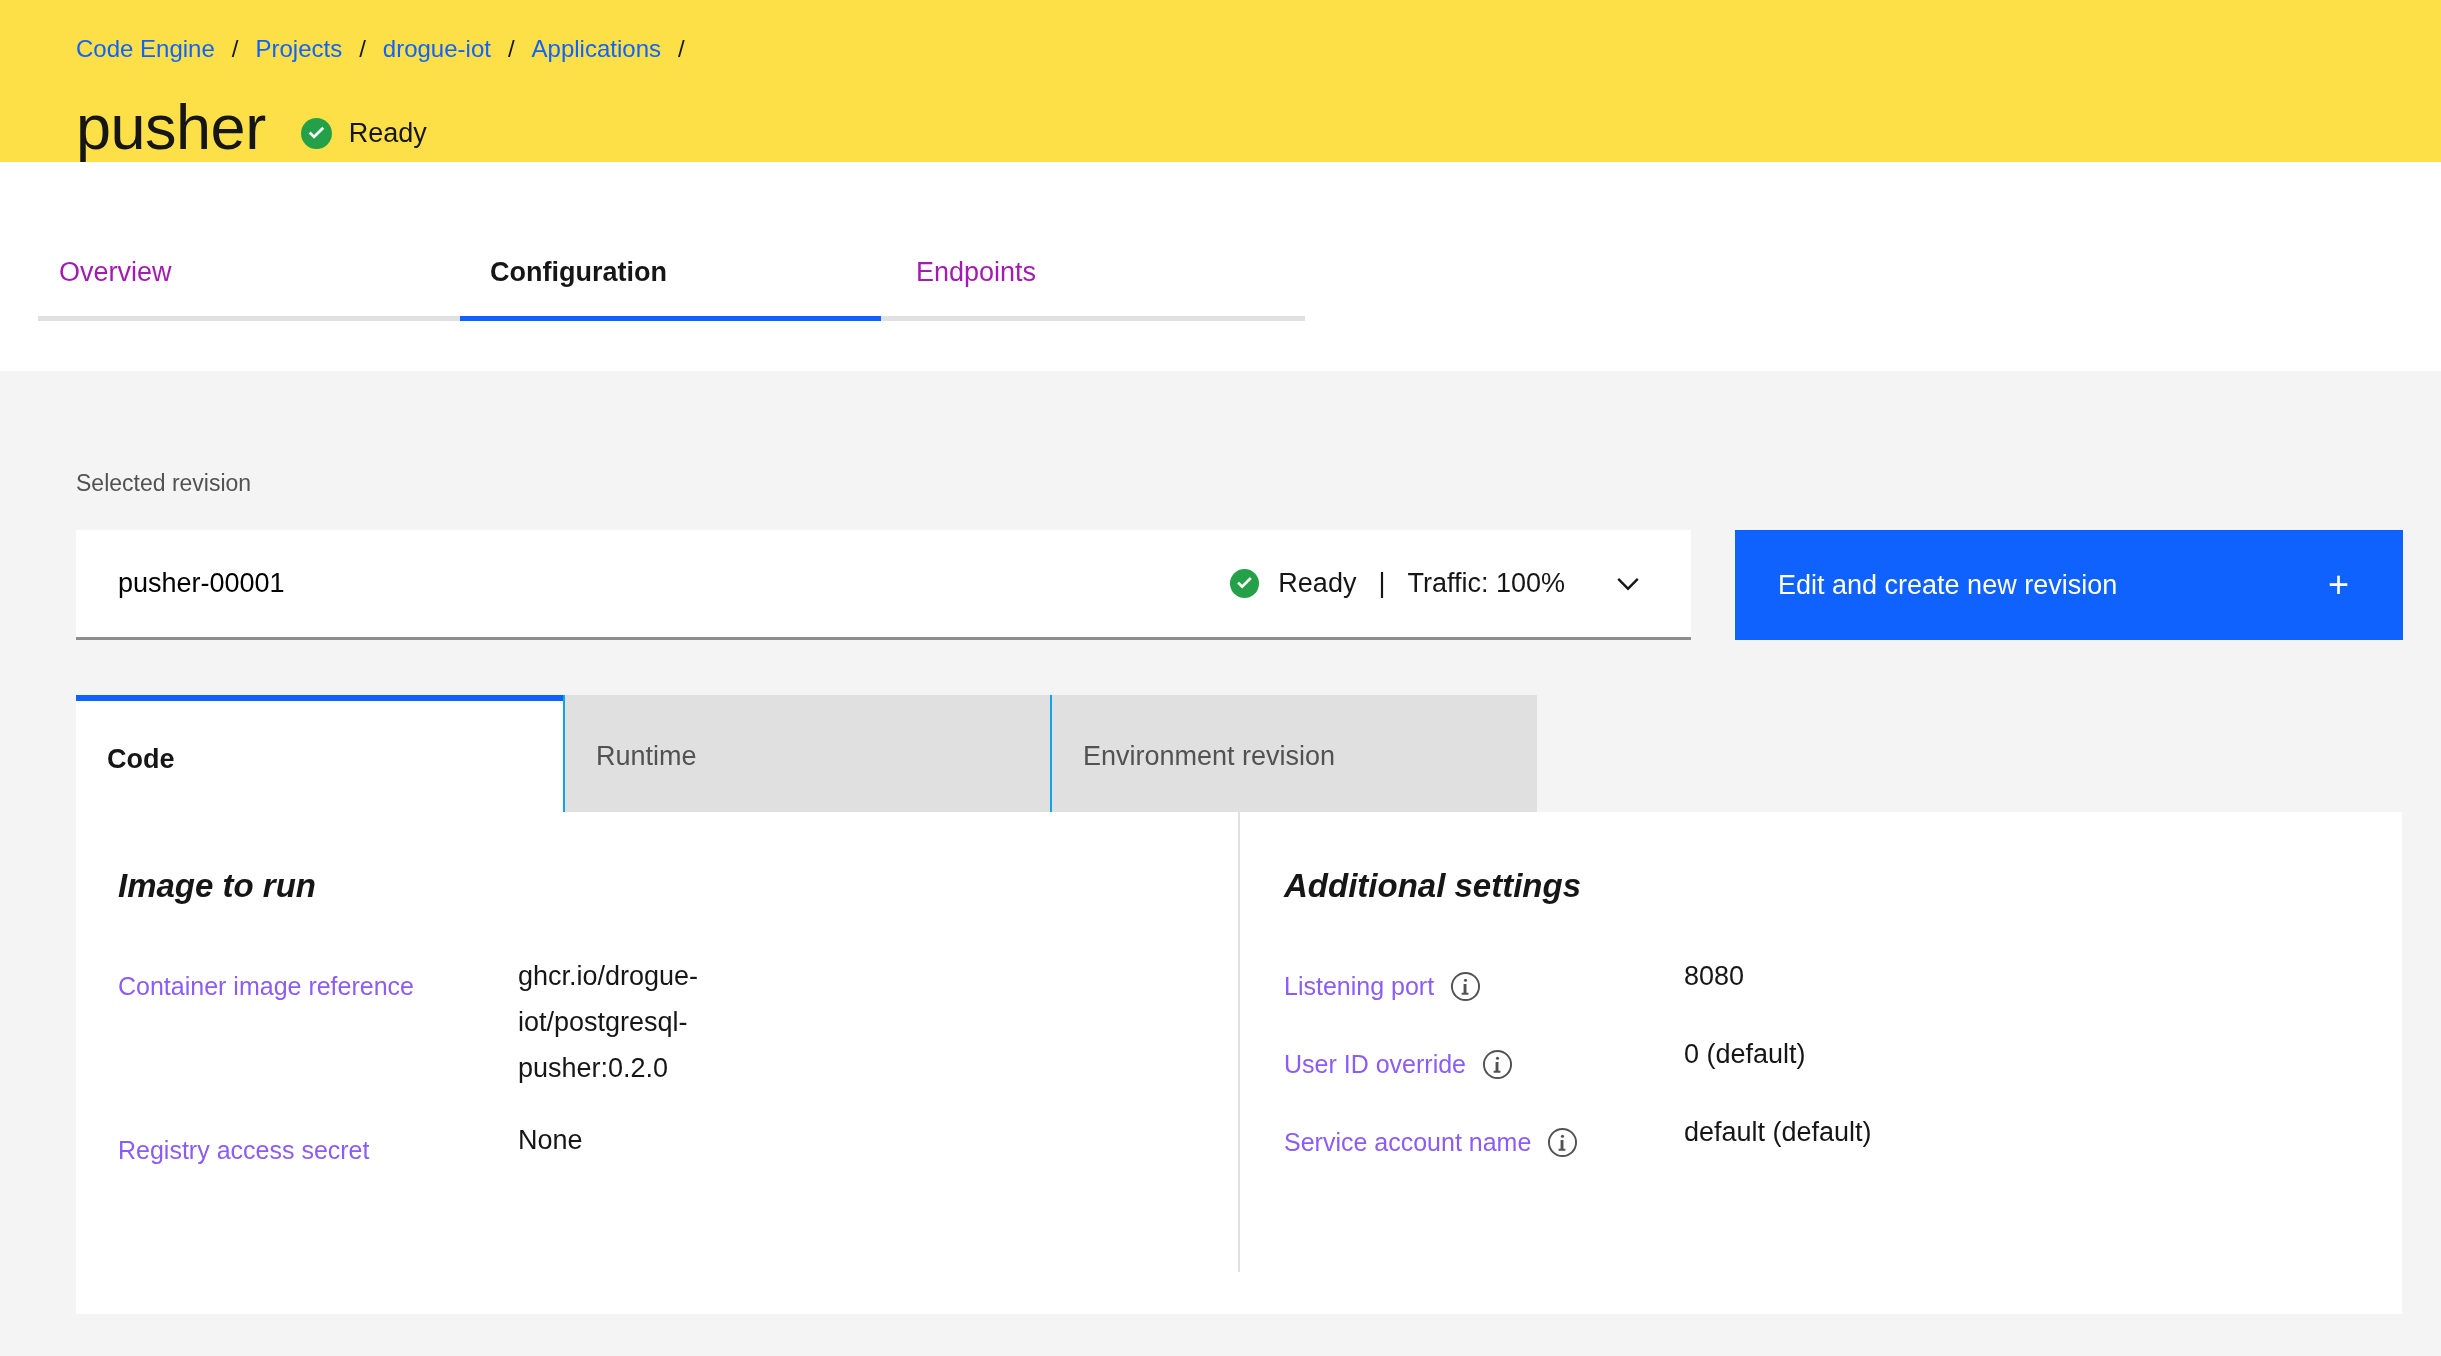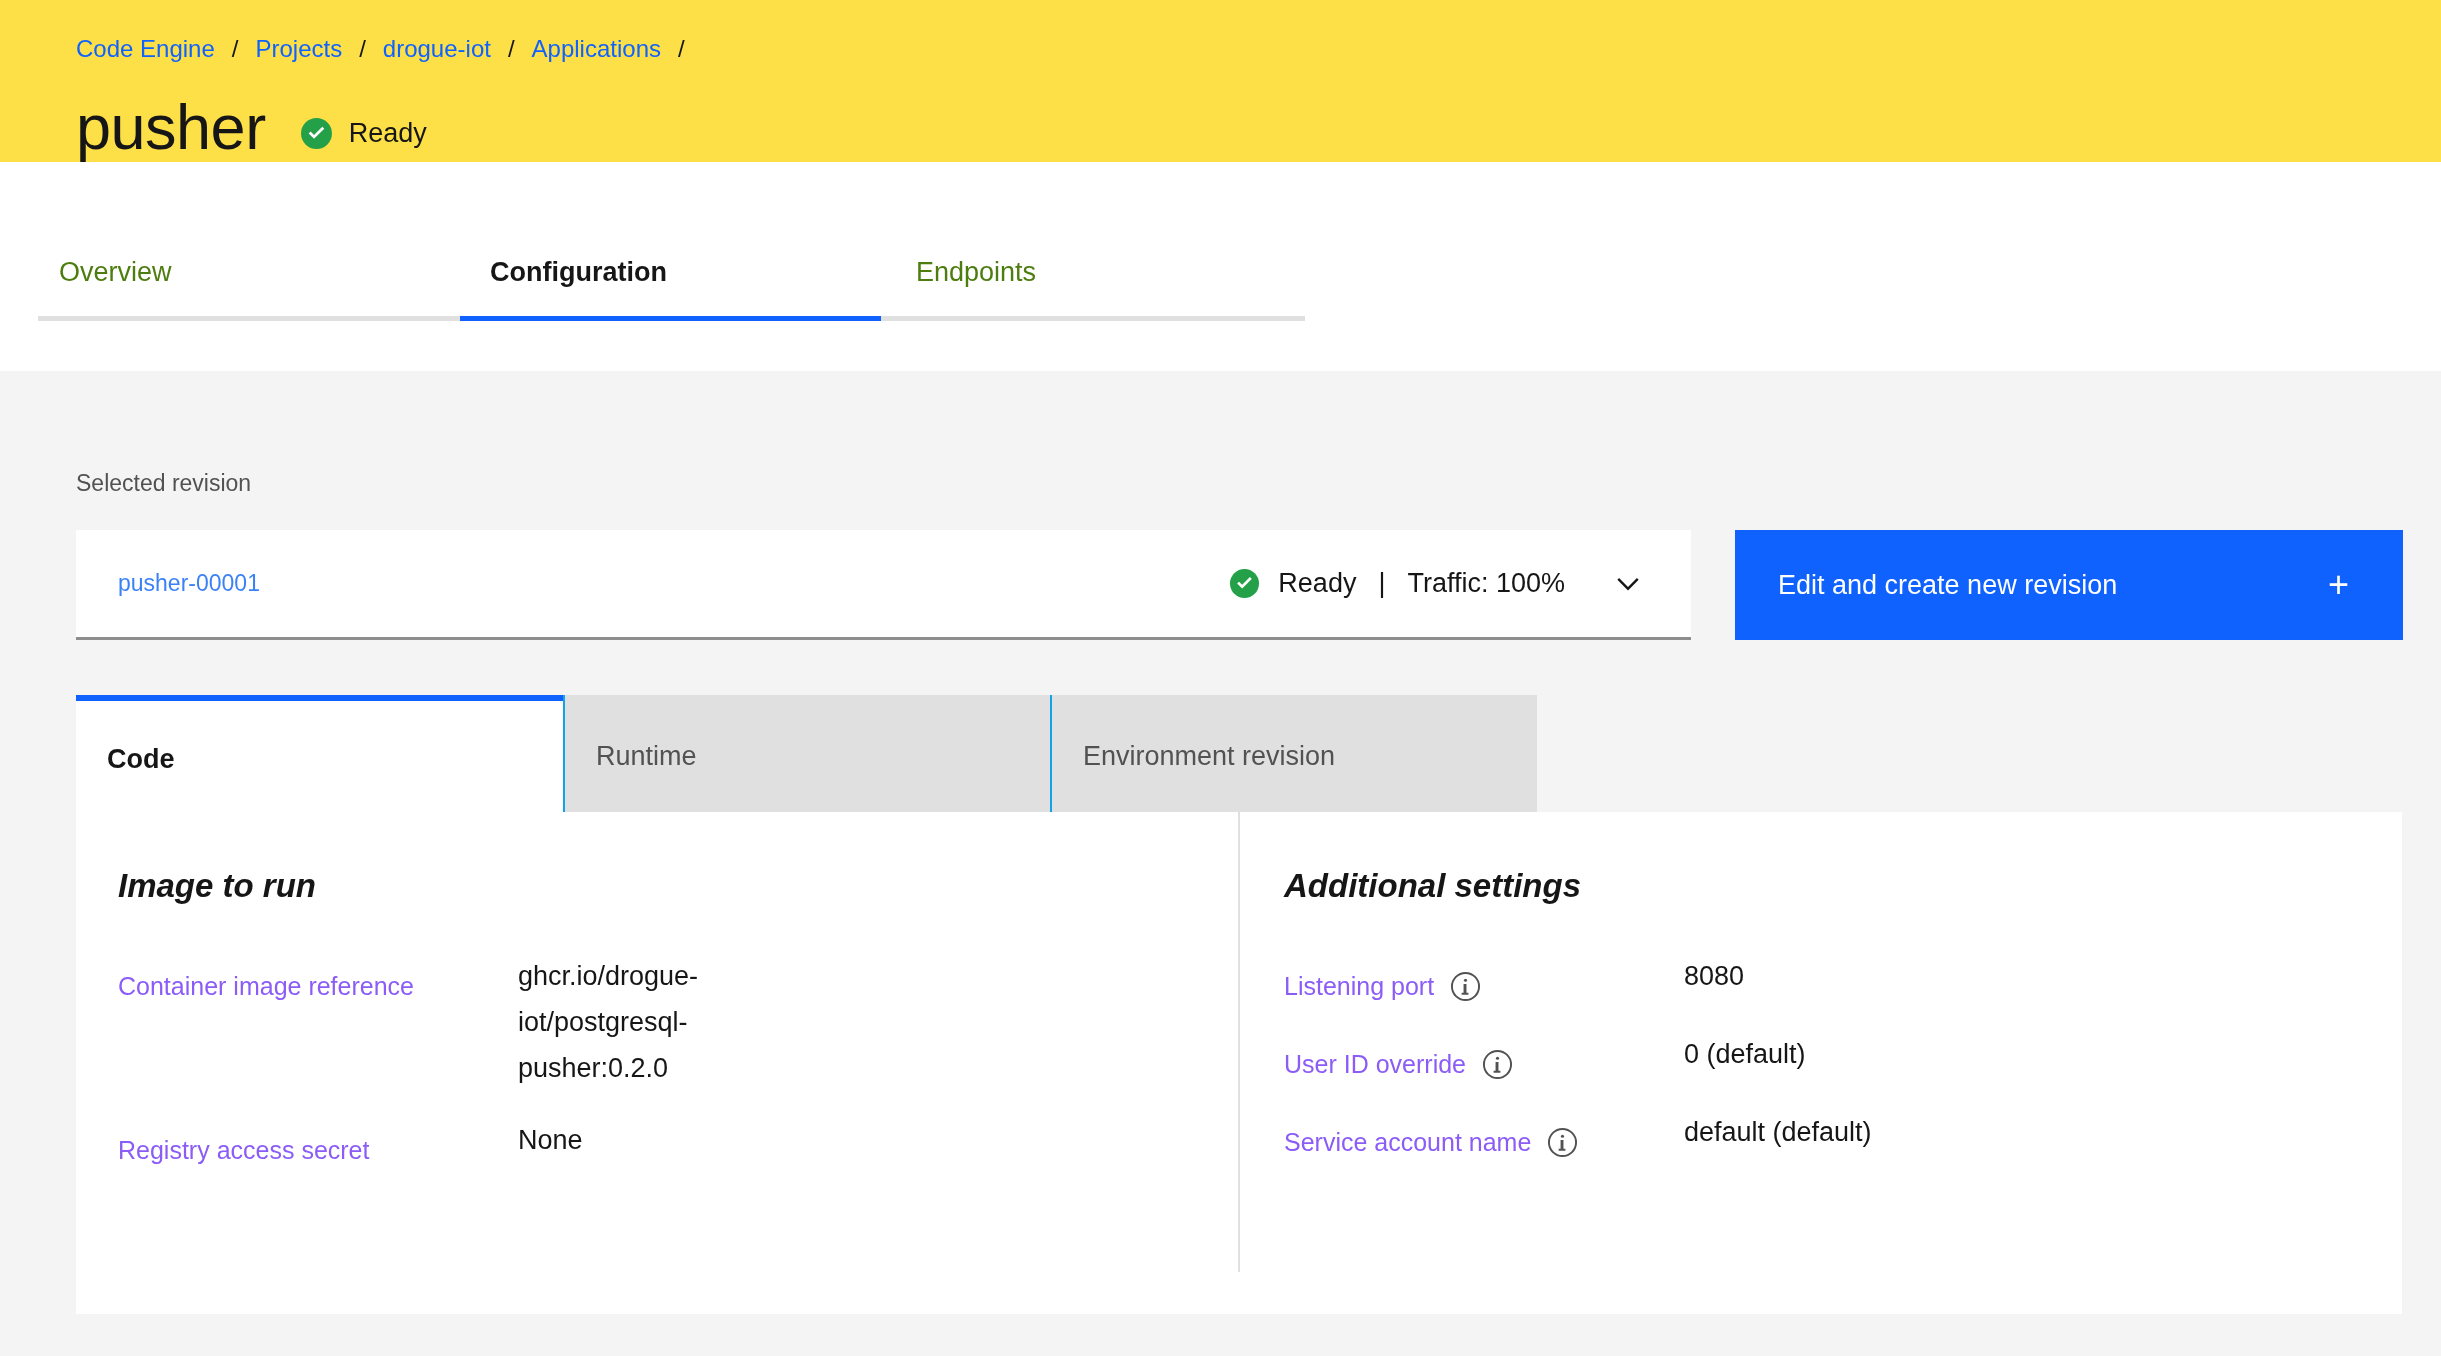--- a/index.html
+++ b/index.html
@@ -79,21 +79,21 @@
     height: 107px;
   }
   .tabs {
     display: flex;
     align-items: flex-end;
     height: 107px;
     width: 1267px;
   }
   .tab {
     font-size: 27px;
-    color: #4d7c0f;
+    color: #a21caf;
     padding: 0 0 28px 0;
     box-sizing: border-box;
     border-bottom: 5px solid #e0e0e0;
     text-align: left;
     white-space: nowrap;
     cursor: pointer;
   }
   .tab.t0 { width: 422px; padding-left: 21px; }
   .tab.t1 { width: 421px; padding-left: 30px; }
   .tab.t2 { width: 424px; padding-left: 35px; }
@@ -131,22 +131,22 @@
     background: #ffffff;
     border-bottom: 3px solid #8d8d8d;
     display: flex;
     align-items: center;
     justify-content: space-between;
     box-sizing: border-box;
     padding: 0 46px 0 42px;
     cursor: pointer;
   }
   .rev-name {
-    font-size: 23px;
-    color: #3b82f6;
+    font-size: 27px;
+    color: #000000;
   }
   .rev-meta {
     display: flex;
     align-items: center;
     gap: 18px;
     font-size: 27px;
     color: #161616;
   }
   .rev-divider {
     color: #161616;

